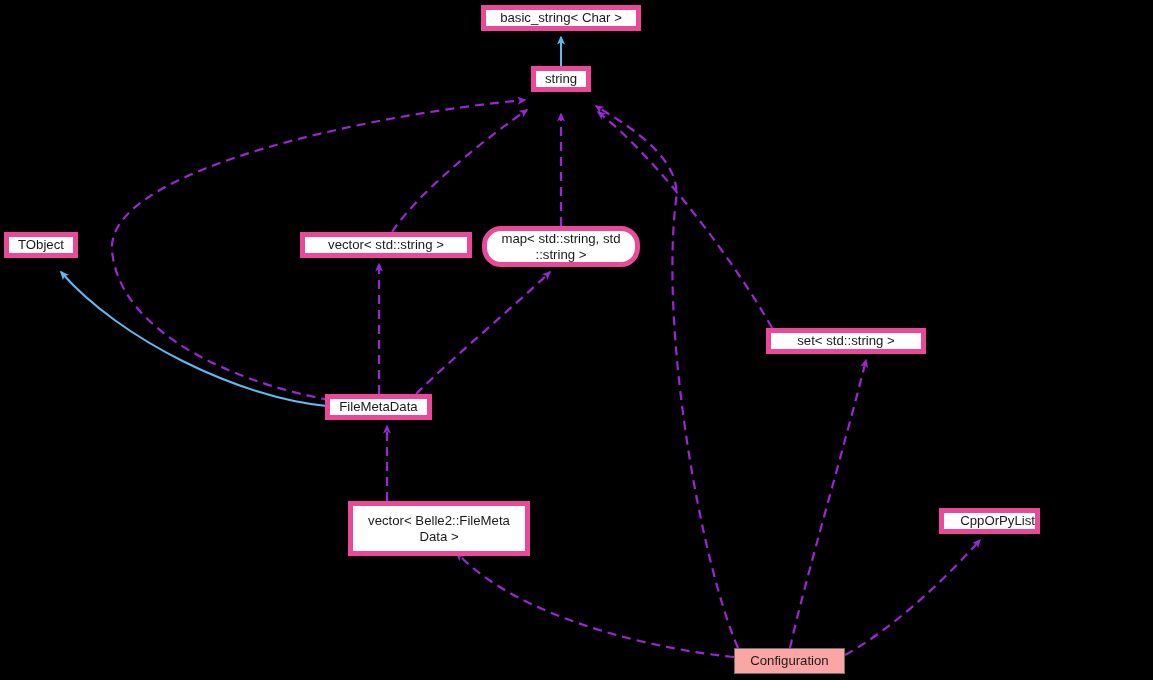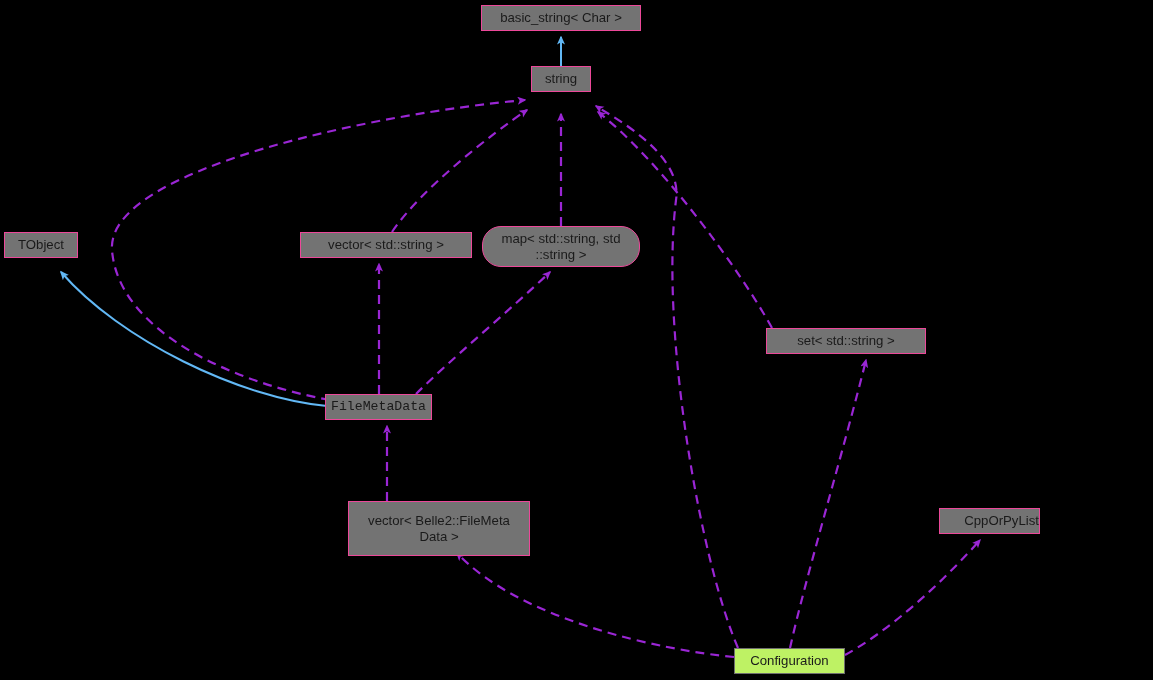--- a/index.html
+++ b/index.html
@@ -17,34 +17,34 @@
   }
   #edges {
     position: absolute;
     left: 0; top: 0;
     width: 1153px;
     height: 680px;
   }
   .node {
     position: absolute;
     box-sizing: border-box;
-    background: #737373;
-    border: 1px solid #ec4899;
+    background: #ffffff;
+    border: 5px solid #ec4899;
     color: #1a1a1a;
     font-size: 13.2px;
     line-height: 15.5px;
     display: flex;
     align-items: center;
     justify-content: center;
     text-align: center;
     white-space: pre-line;
     z-index: 5;
   }
   .node.highlight {
-    background: #bef264;
+    background: #fca5a5;
     border: 1px solid #6e6e6e;
   }
 </style>
 </head>
 <body>
 
 <div id="canvas">
   <svg id="edges" viewBox="0 0 1153 680" xmlns="http://www.w3.org/2000/svg">
     <defs>
       <marker id="arrow-blue" markerWidth="9" markerHeight="9" refX="7.5" refY="4" orient="auto" markerUnits="userSpaceOnUse">
@@ -71,19 +71,19 @@
       </g>
   </svg>
   <div id="node-layer">
       <div class="node" style="left: 481px; top: 5px; width: 160px; height: 26px;"><span>basic_string&lt; Char &gt;</span></div>
       <div class="node" style="left: 531px; top: 66px; width: 60px; height: 26px;"><span>string</span></div>
       <div class="node" style="left: 4px; top: 232px; width: 74px; height: 26px;"><span>TObject</span></div>
       <div class="node" style="left: 300px; top: 232px; width: 172px; height: 26px;"><span>vector&lt; std::string &gt;</span></div>
       <div class="node" style="left: 482px; top: 226px; width: 158px; height: 41px; border-radius: 19px;"><span>map&lt; std::string, std
 ::string &gt;</span></div>
       <div class="node" style="left: 766px; top: 328px; width: 160px; height: 26px;"><span>set&lt; std::string &gt;</span></div>
-      <div class="node" style="left: 325px; top: 394px; width: 107px; height: 26px; font-family: Liberation Mono, monospace;"><span>FileMetaData</span></div>
+      <div class="node" style="left: 325px; top: 394px; width: 107px; height: 26px;"><span>FileMetaData</span></div>
       <div class="node" style="left: 348px; top: 501px; width: 182px; height: 55px;"><span>vector&lt; Belle2::FileMeta
 Data &gt;</span></div>
       <div class="node" style="left: 939px; top: 508px; width: 101px; height: 26px; justify-content: flex-end;"><span>CppOrPyList</span></div>
       <div class="node highlight" style="left: 734px; top: 648px; width: 111px; height: 26px;"><span>Configuration</span></div>
     </div>
 </div>
 
 </body></html>

